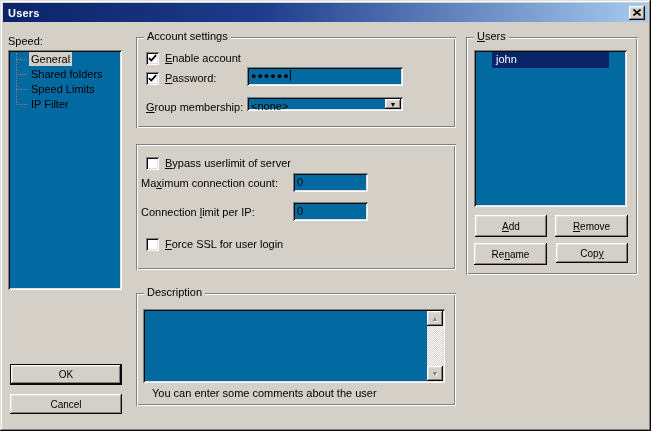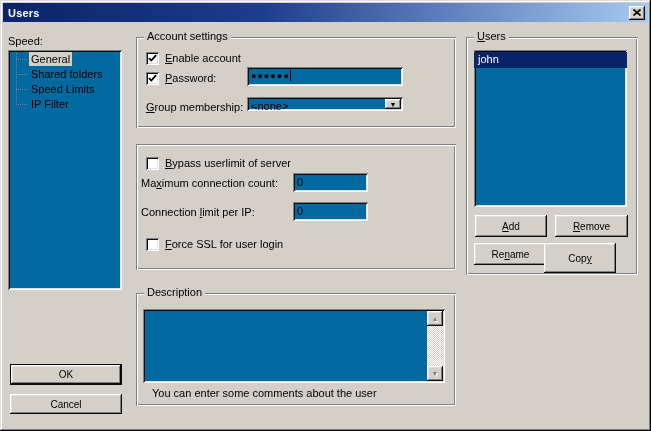--- a/index.html
+++ b/index.html
@@ -81,21 +81,21 @@
   .tree-item { position:relative; height:15px; line-height:14px; padding-left:21px; white-space:nowrap; }
   .tree-item::before {
     content:""; position:absolute; left:8px; top:7px; width:11px; border-top:1px dotted #808080;
   }
   .tree-label { display:inline-block; padding:0 2px; }
   .tree-item.checked .tree-label { background:#d4d0c8; }
 
   
   .user-list { position:absolute; overflow:hidden; padding-top:2px; }
   .user-item { height:16px; line-height:15px; padding-left:4px; margin:0 2px; }
-  .user-item.checked { background:#0a246a; color:#fff; margin:0 0; }
+  .user-item.checked { background:#0a246a; color:#fff; margin:0 18px; }
 
   
   .textarea-box { position:absolute; }
   .vscroll { position:absolute; right:2px; top:2px; bottom:2px; width:16px; }
   .scroll-btn {
     position:absolute; left:0; width:16px; height:15px;
     display:flex; align-items:center; justify-content:center;
     font-size:7px; color:#808080; text-shadow:1px 1px #fff;
   }
   .scroll-btn.up { top:0; }
@@ -226,21 +226,21 @@
     </div>
     <div class="btn raised" style="left:9px; top:178px; width:72px; height:22px;">
       <span><u>A</u>dd</span>
     </div>
     <div class="btn raised" style="left:8px; top:206px; width:73px; height:22px;">
       <span>Re<u>n</u>ame</span>
     </div>
     <div class="btn raised" style="left:89px; top:178px; width:73px; height:22px;">
       <span><u>R</u>emove</span>
     </div>
-    <div class="btn raised" style="left:78px; top:206px; width:72px; height:30px;">
+    <div class="btn raised" style="left:90px; top:206px; width:72px; height:20px;">
       <span>Cop<u>y</u></span>
     </div>
   </div>
 
   <div class="btn raised btn-default" style="left:10px; top:364px; width:112px; height:21px;">
     <span>OK</span>
   </div>
   <div class="btn raised" style="left:10px; top:394px; width:112px; height:20px;">
     <span>Cancel</span>
   </div>

